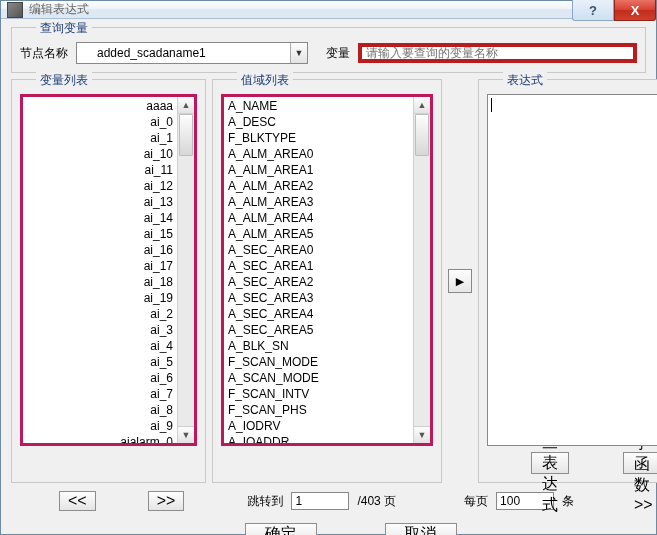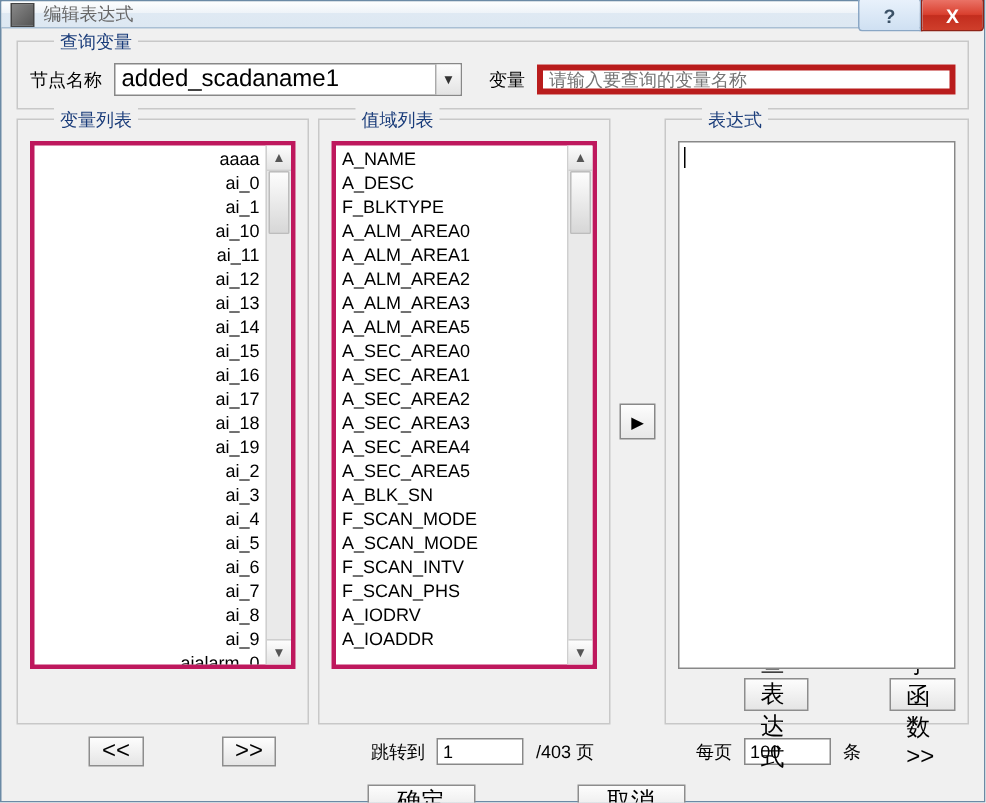--- a/index.html
+++ b/index.html
@@ -105,22 +105,22 @@
   }
   .combo {
     display: flex;
     align-items: center;
     border: 1px solid #888;
     background: #fff;
     height: 20px;
   }
   .combo .combo-text {
     flex: 1;
-    padding: 0 4px;
-    font-size: 16px;
+    padding: 0 20px;
+    font-size: 12px;
     height: 100%;
     display: flex;
     align-items: center;
   }
   .combo .combo-arrow {
     width: 16px;
     height: 100%;
     border-left: 1px solid #aaa;
     background: linear-gradient(#fdfdfd,#e3e3e3);
     display: flex;
@@ -144,21 +144,21 @@
   
   .lists-row {
     display: flex;
     gap: 6px;
     align-items: stretch;
   }
   .list-group {
     flex: 0 0 auto;
   }
   .var-group { width: 195px; text-align: right; }
-  .field-group { width: 195px; }
+  .field-group { width: 230px; }
   .expr-group { flex: 1; position: relative; }
   .listbox {
     border: 3px solid #be185d;
     background: #fff;
     height: 352px;
     box-sizing: border-box;
     overflow: hidden;
     position: relative;
     display: flex;
   }
@@ -354,20 +354,21 @@
         <span class="legend">值域列表</span>
         <div class="listbox">
           <div class="list-inner" id="field-list-inner">
               <div class="list-item">A_NAME</div>
               <div class="list-item">A_DESC</div>
               <div class="list-item">F_BLKTYPE</div>
               <div class="list-item">A_ALM_AREA0</div>
               <div class="list-item">A_ALM_AREA1</div>
               <div class="list-item">A_ALM_AREA2</div>
               <div class="list-item">A_ALM_AREA3</div>
+              <div class="list-item">A_ALM_AREA4</div>
               <div class="list-item">A_ALM_AREA5</div>
               <div class="list-item">A_SEC_AREA0</div>
               <div class="list-item">A_SEC_AREA1</div>
               <div class="list-item">A_SEC_AREA2</div>
               <div class="list-item">A_SEC_AREA3</div>
               <div class="list-item">A_SEC_AREA4</div>
               <div class="list-item">A_SEC_AREA5</div>
               <div class="list-item">A_BLK_SN</div>
               <div class="list-item">F_SCAN_MODE</div>
               <div class="list-item">A_SCAN_MODE</div>

